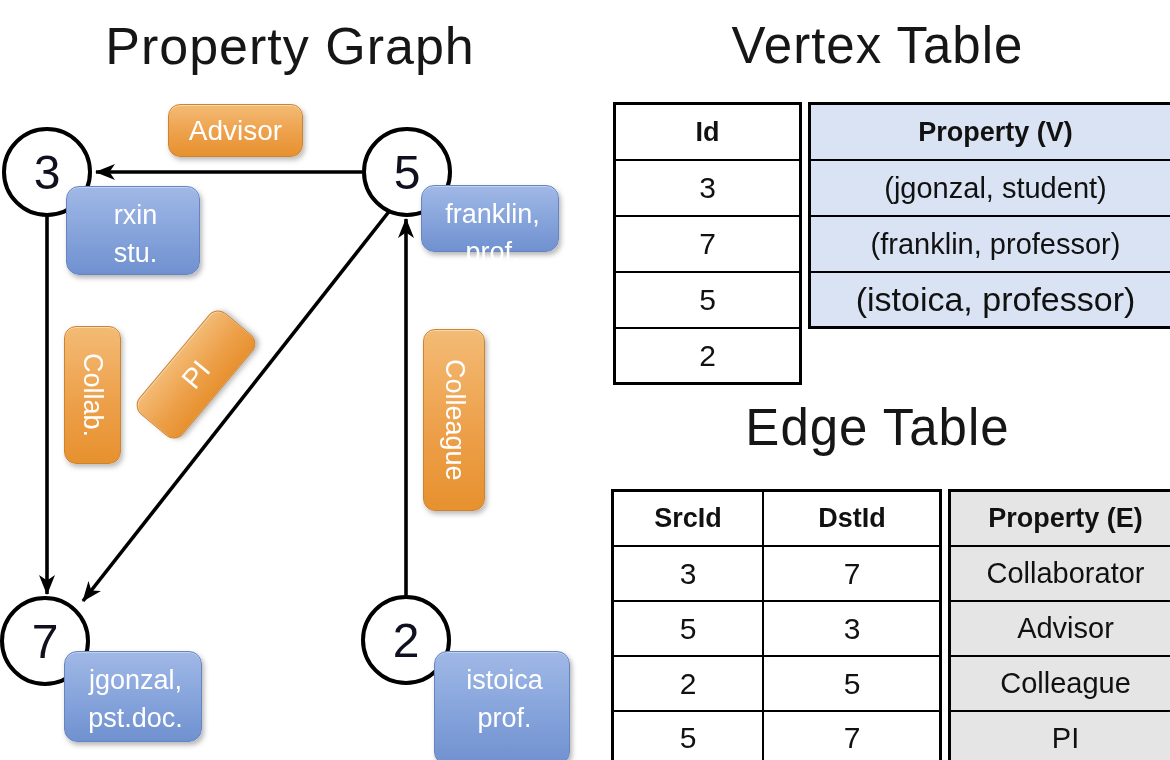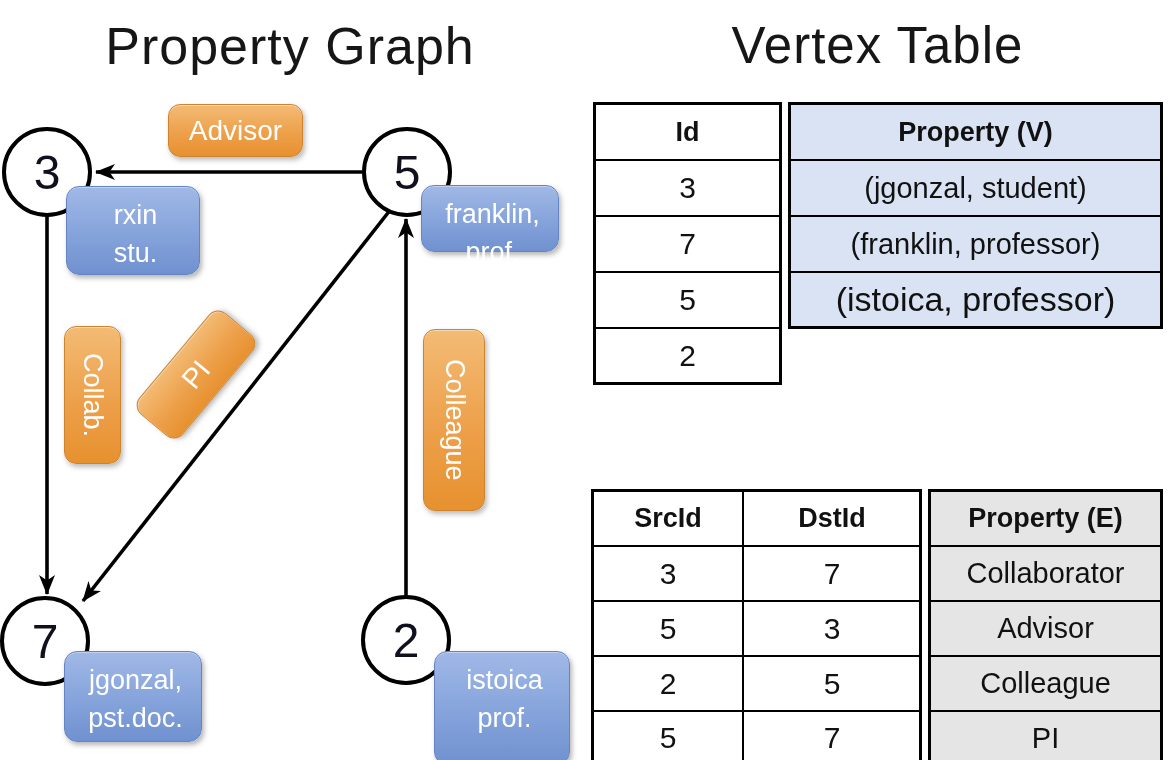--- a/index.html
+++ b/index.html
@@ -39,21 +39,21 @@
     display:flex;align-items:center;justify-content:center;font-size:28px;
     box-shadow:2px 3px 5px rgba(120,120,120,.5), inset 0 1px 0 rgba(255,255,255,.45);
     z-index:5;
   }
   .vtext{writing-mode:vertical-rl;text-orientation:mixed;font-size:27px;}
 
   
   #edges{z-index:2;}
 
   
-  .tblock{border:3px solid #000;background:#fff;display:flex;flex-direction:column;}
+  .tblock{border:3px solid #000;background:#fff;display:flex;flex-direction:column;margin-left:20px;}
   .tblock .tcell{
     display:flex;align-items:center;justify-content:center;
     border-top:2.5px solid #000;font-size:30px;color:#111;
   }
   .tblock .tcell:first-child{border-top:none;}
   .tblock .thead{font-weight:bold;font-size:27px;}
   .bg-blue .tcell{background:#dae3f3;}
   .bg-tan .tcell{background:#e5e5e5;}
   .two-col{display:grid;grid-template-columns:150px 176px;}
   .two-col .tcell{border-top:2.5px solid #000;}
@@ -132,20 +132,21 @@
     <div class="tcell" style="height:53px;">2</div>
   </div>
 
   <div class="abs tblock bg-blue" style="left:788px;top:102px;width:375px;">
     <div class="tcell thead" style="height:54px;">Property (V)</div>
     <div class="tcell" style="height:54px;font-size:29px;">(jgonzal, student)</div>
     <div class="tcell" style="height:54px;font-size:29px;">(franklin, professor)</div>
     <div class="tcell" style="height:53px;font-size:34px;">(istoica, professor)</div>
   </div>
 
+  <div class="abs big-title" style="left:585px;top:398px;width:585px;font-size:51px;">Edge Table</div>
 
   <div class="abs tblock two-col" style="left:591px;top:489px;width:331px;">
     <div class="tcell thead" style="height:53px;">SrcId</div>
     <div class="tcell thead" style="height:53px;">DstId</div>
     <div class="tcell" style="height:53px;">3</div>
     <div class="tcell" style="height:53px;">7</div>
     <div class="tcell" style="height:53px;">5</div>
     <div class="tcell" style="height:53px;">3</div>
     <div class="tcell" style="height:53px;">2</div>
     <div class="tcell" style="height:53px;">5</div>

